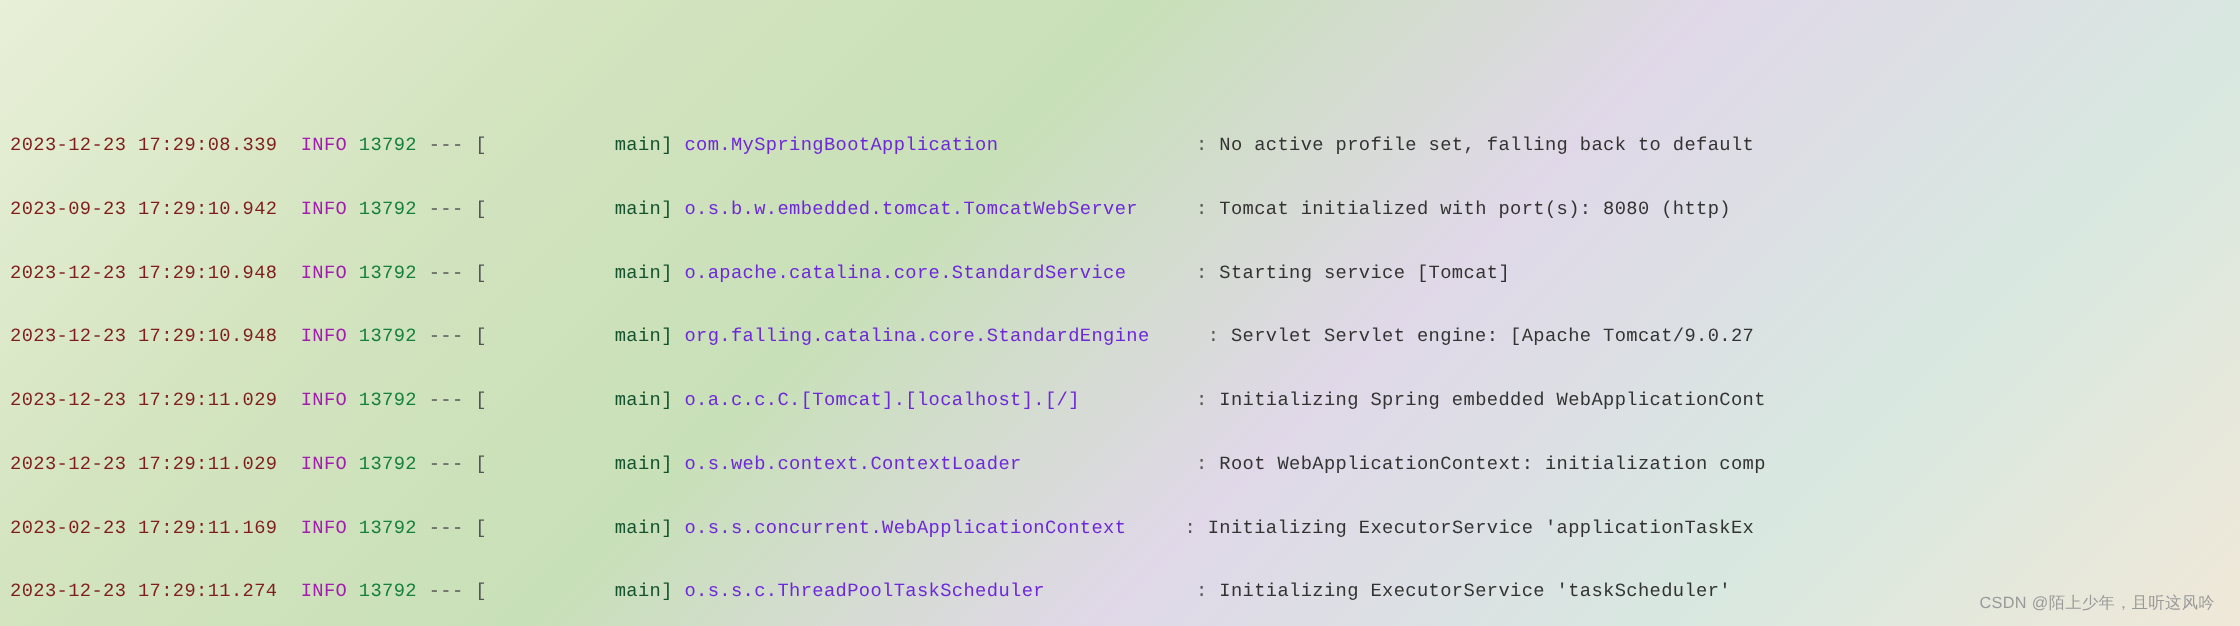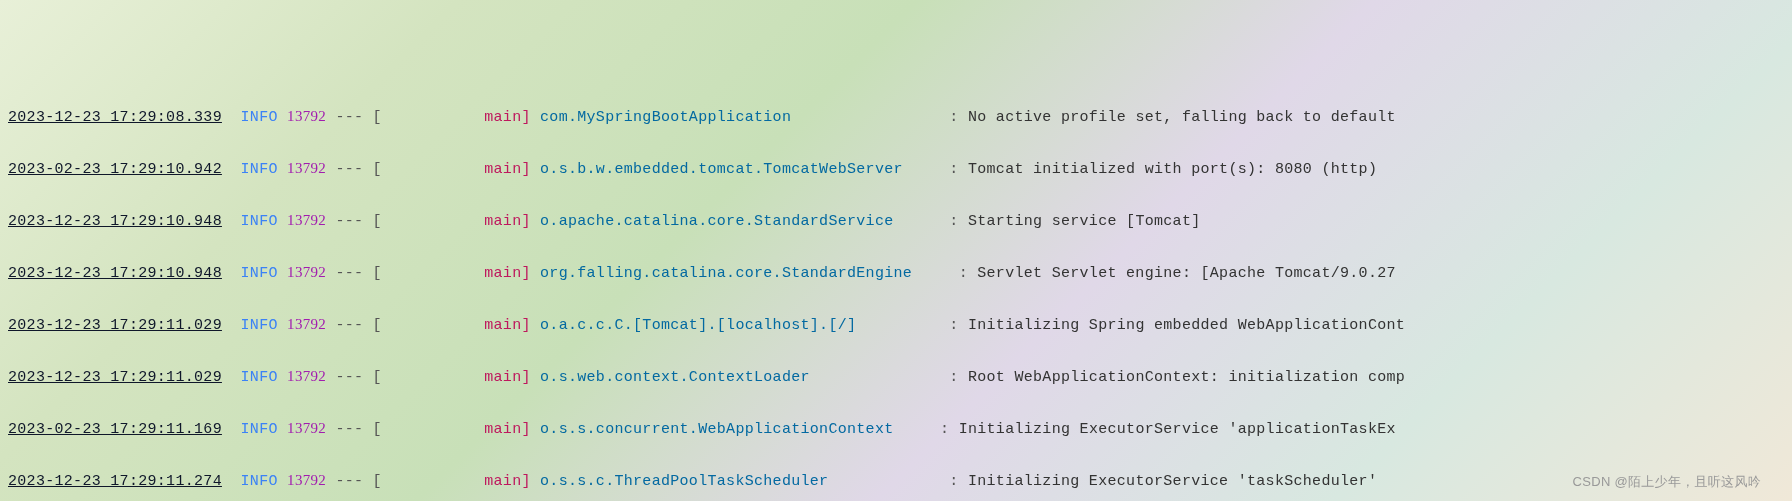--- a/index.html
+++ b/index.html
@@ -18,44 +18,44 @@
       overflow: hidden;
       width: 1792px;
       height: 501px;
       position: relative;
       letter-spacing: 0.3px;
     }
     .log-line {
       display: block;
       color: #333;
     }
-    .ts { color: #0f172a; text-decoration: underline; }
-    .level-info { color: #3b82f6; font-weight: 500; }
-    .pid { color: #a21caf; font-family: Liberation Serif, serif; }
+    .ts { color: #7f1d1d; }
+    .level-info { color: #a21caf; font-weight: 500; }
+    .pid { color: #15803d; }
     .sep { color: #555; }
-    .thread { color: #be185d; }
-    .logger { color: #0369a1; }
+    .thread { color: #14532d; }
+    .logger { color: #6d28d9; }
     .colon { color: #555; }
     .msg { color: #333; }
     .watermark {
       position: absolute;
       bottom: 8px;
-      right: 31px;
+      right: 20px;
       color: #999;
       font-size: 13px;
       font-family: sans-serif;
     }
   </style>
 </head>
 <body>
 
 
 
 <div class="log-line"><span class="ts">2023-12-23 17:29:08.339</span>  <span class="level-info">INFO</span> <span class="pid">13792</span> <span class="sep">--- [</span><span class="thread">           main]</span> <span class="logger">com.MySpringBootApplication                </span> <span class="colon">:</span> <span class="msg">No active profile set, falling back to default</span></div>
-<div class="log-line"><span class="ts">2023-02-23 17:29:10.942</span>  <span class="level-info">INFO</span> <span class="pid">13792</span> <span class="sep">--- [</span><span class="thread">           main]</span> <span class="logger">o.s.b.w.embedded.tomcat.TomcatWebServer    </span> <span class="colon">:</span> <span class="msg">Tomcat initialized with port(s): 8080 (http)</span></div>
+<div class="log-line"><span class="ts">2023-09-23 17:29:10.942</span>  <span class="level-info">INFO</span> <span class="pid">13792</span> <span class="sep">--- [</span><span class="thread">           main]</span> <span class="logger">o.s.b.w.embedded.tomcat.TomcatWebServer    </span> <span class="colon">:</span> <span class="msg">Tomcat initialized with port(s): 8080 (http)</span></div>
 <div class="log-line"><span class="ts">2023-12-23 17:29:10.948</span>  <span class="level-info">INFO</span> <span class="pid">13792</span> <span class="sep">--- [</span><span class="thread">           main]</span> <span class="logger">o.apache.catalina.core.StandardService     </span> <span class="colon">:</span> <span class="msg">Starting service [Tomcat]</span></div>
 <div class="log-line"><span class="ts">2023-12-23 17:29:10.948</span>  <span class="level-info">INFO</span> <span class="pid">13792</span> <span class="sep">--- [</span><span class="thread">           main]</span> <span class="logger">org.falling.catalina.core.StandardEngine    </span> <span class="colon">:</span> <span class="msg">Servlet Servlet engine: [Apache Tomcat/9.0.27</span></div>
 <div class="log-line"><span class="ts">2023-12-23 17:29:11.029</span>  <span class="level-info">INFO</span> <span class="pid">13792</span> <span class="sep">--- [</span><span class="thread">           main]</span> <span class="logger">o.a.c.c.C.[Tomcat].[localhost].[/]         </span> <span class="colon">:</span> <span class="msg">Initializing Spring embedded WebApplicationCont</span></div>
 <div class="log-line"><span class="ts">2023-12-23 17:29:11.029</span>  <span class="level-info">INFO</span> <span class="pid">13792</span> <span class="sep">--- [</span><span class="thread">           main]</span> <span class="logger">o.s.web.context.ContextLoader              </span> <span class="colon">:</span> <span class="msg">Root WebApplicationContext: initialization comp</span></div>
 <div class="log-line"><span class="ts">2023-02-23 17:29:11.169</span>  <span class="level-info">INFO</span> <span class="pid">13792</span> <span class="sep">--- [</span><span class="thread">           main]</span> <span class="logger">o.s.s.concurrent.WebApplicationContext    </span> <span class="colon">:</span> <span class="msg">Initializing ExecutorService 'applicationTaskEx</span></div>
 <div class="log-line"><span class="ts">2023-12-23 17:29:11.274</span>  <span class="level-info">INFO</span> <span class="pid">13792</span> <span class="sep">--- [</span><span class="thread">           main]</span> <span class="logger">o.s.s.c.ThreadPoolTaskScheduler            </span> <span class="colon">:</span> <span class="msg">Initializing ExecutorService 'taskScheduler'</span></div>
 
 
 
 

